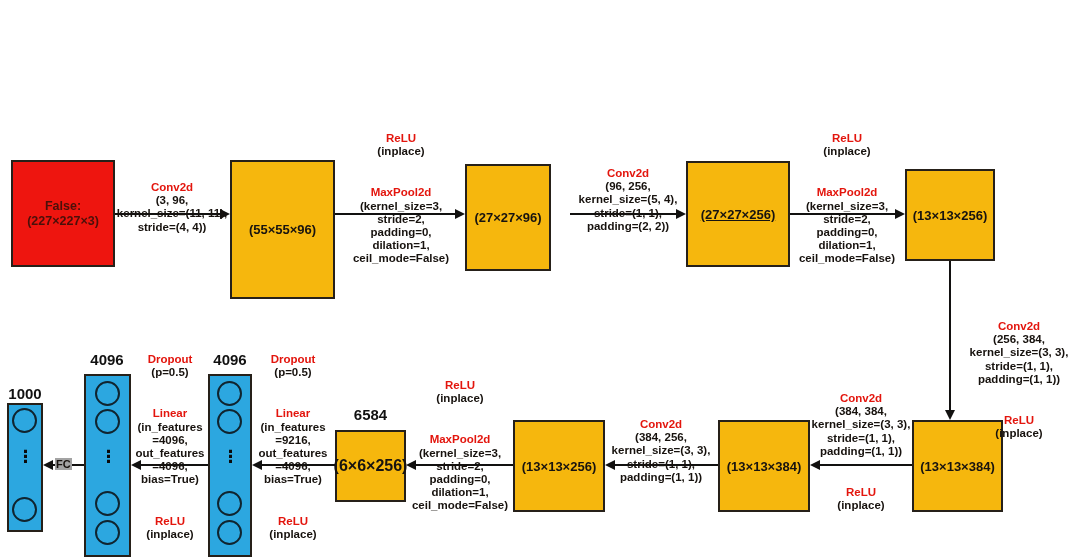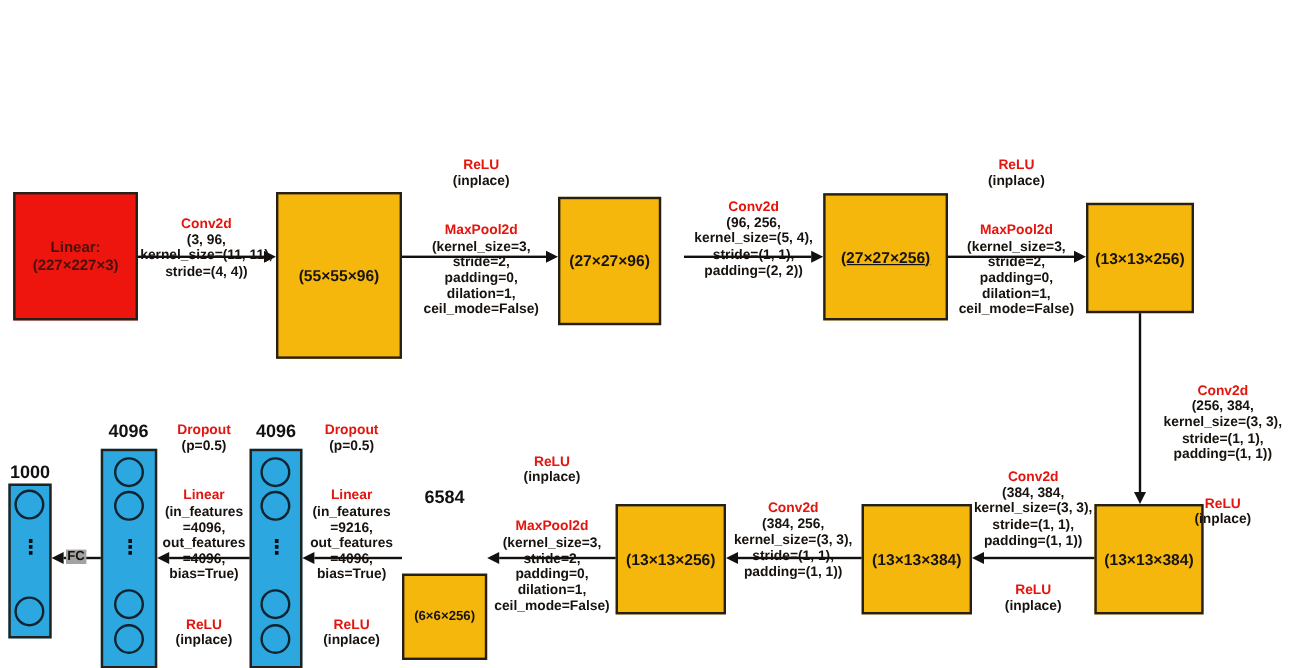--- a/index.html
+++ b/index.html
@@ -48,21 +48,21 @@
     background:#a3a3a3; padding:0 1px;
   }
 </style>
 </head>
 <body>
 
 <div id="stage">
 
 
   <div class="box rbox" style="left:11px;top:160px;width:104px;height:107px;">
-    <span>Linear:</span>
+    <span>False:</span>
     <span>(227×227×3)</span>
   </div>
   <div class="box ybox" style="left:230px;top:160px;width:105px;height:139px;">
     <span>(55×55×96)</span>
   </div>
   <div class="box ybox" style="left:465px;top:164px;width:86px;height:107px;">
     <span>(27×27×96)</span>
   </div>
   <div class="box ybox" style="left:686px;top:161px;width:104px;height:106px;text-decoration:underline;">
     <span>(27×27×256)</span>
@@ -73,21 +73,21 @@
 
   <div class="box ybox" style="left:912px;top:420px;width:91px;height:92px;">
     <span>(13×13×384)</span>
   </div>
   <div class="box ybox" style="left:718px;top:420px;width:92px;height:92px;">
     <span>(13×13×384)</span>
   </div>
   <div class="box ybox" style="left:513px;top:420px;width:92px;height:92px;">
     <span>(13×13×256)</span>
   </div>
-  <div class="box ybox" style="left:335px;top:430px;width:71px;height:72px;font-size:11px;margin-top:48px;">
+  <div class="box ybox" style="left:335px;top:430px;width:71px;height:72px;font-size:16px;">
     <span>(6×6×256)</span>
   </div>
 
   <div class="box bbox" style="left:208px;top:374px;width:44px;height:183px;"></div>
   <div class="circle" style="left:217px;top:381px;"></div>
   <div class="circle" style="left:217px;top:409px;"></div>
   <div class="dots" style="left:222px;top:448px;width:16px;">⋮</div>
   <div class="circle" style="left:217px;top:491px;"></div>
   <div class="circle" style="left:217px;top:520px;"></div>
 

